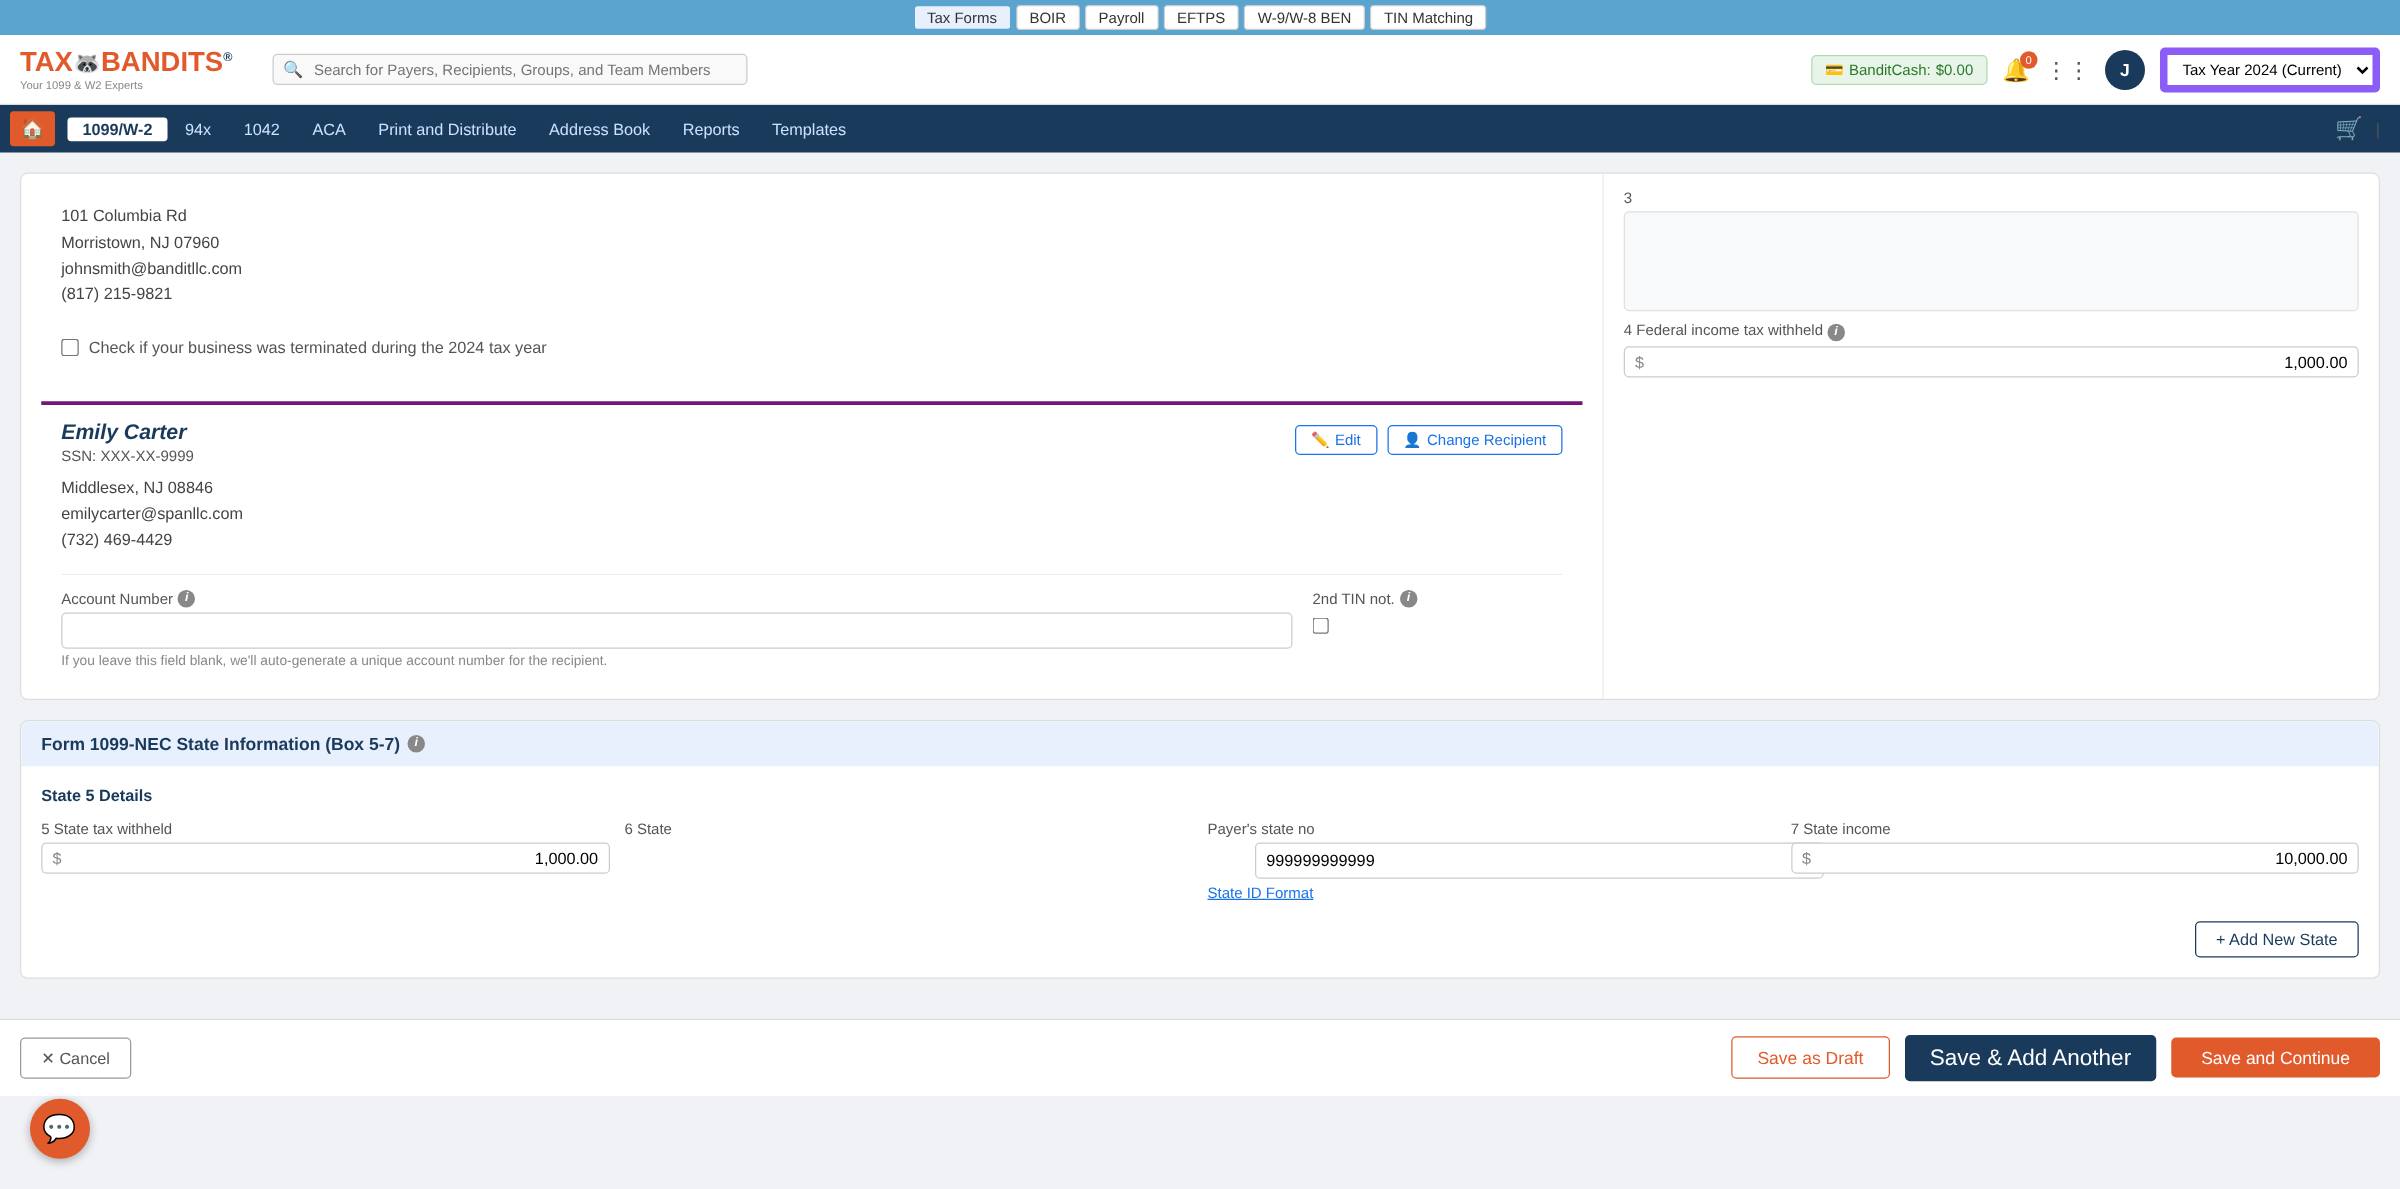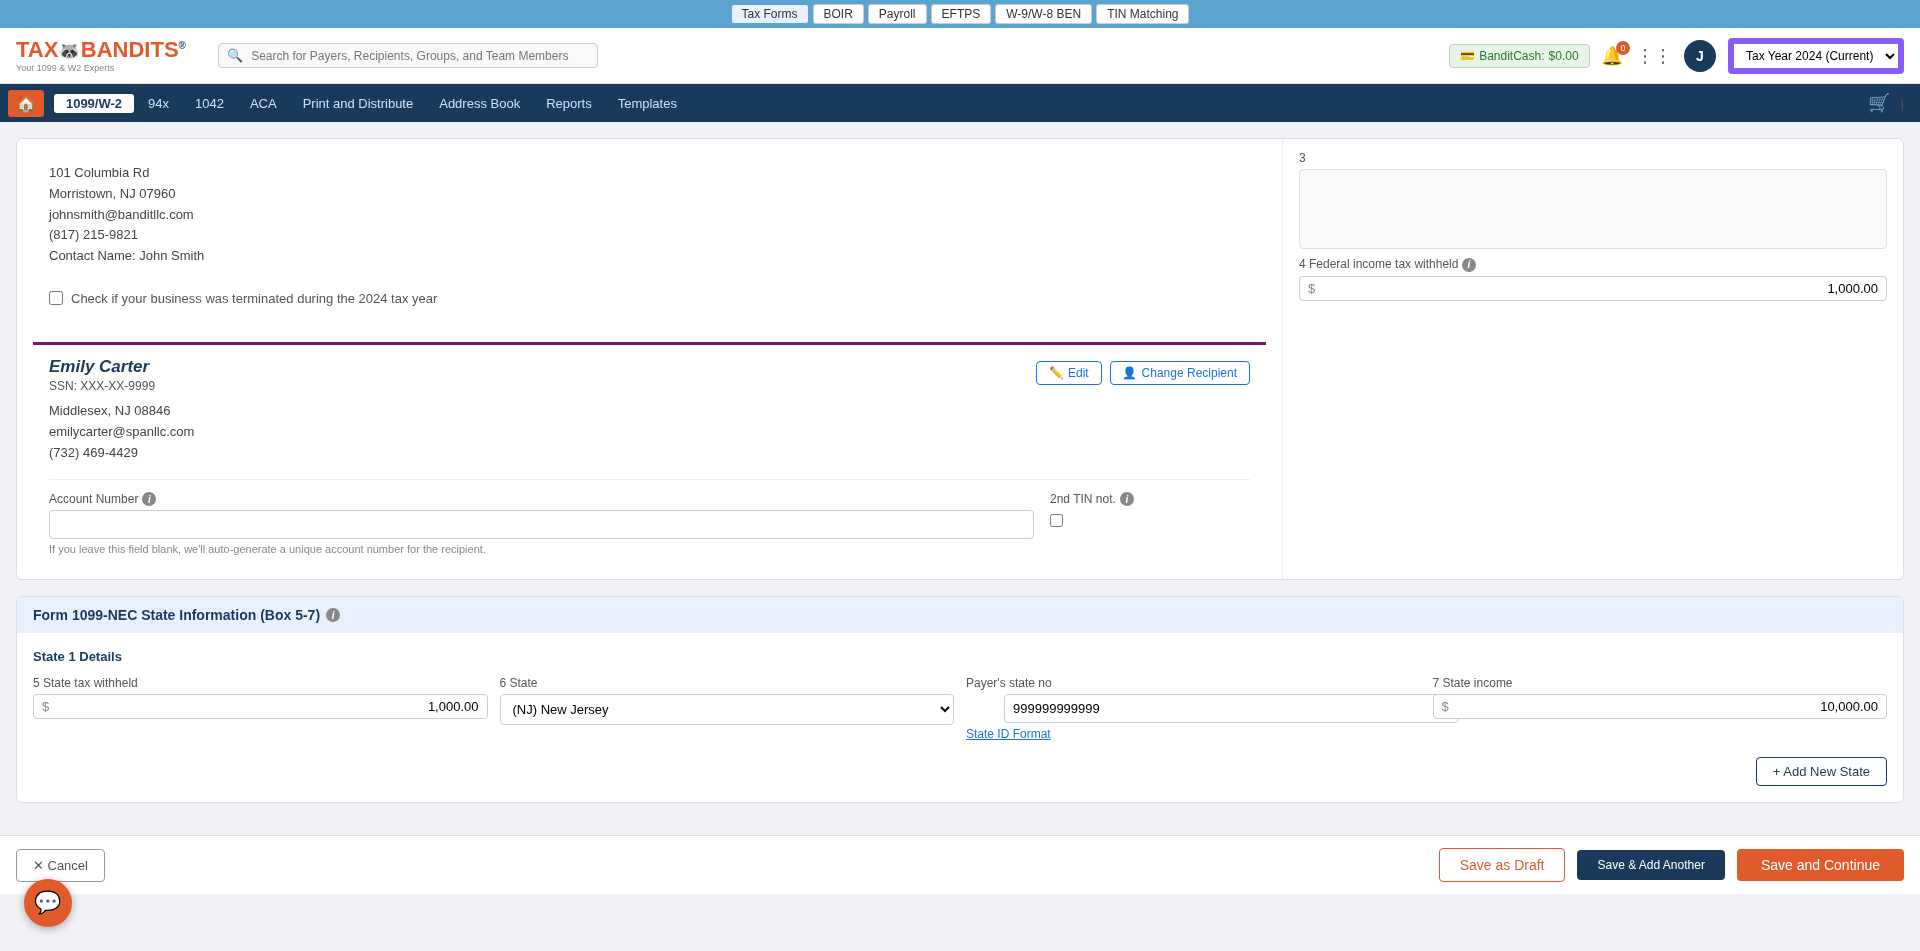--- a/index.html
+++ b/index.html
@@ -463,21 +463,21 @@
       font-size: 14px;
       cursor: pointer;
       font-weight: 500;
     }
     .btn-add-another {
       background: #1a3a5c;
       color: #fff;
       border: none;
       border-radius: 4px;
       padding: 8px 20px;
-      font-size: 12px;
+      font-size: 18px;
       cursor: pointer;
       font-weight: 500;
     }
     .btn-continue {
       background: #e05a2b;
       color: #fff;
       border: none;
       border-radius: 4px;
       padding: 8px 24px;
       font-size: 14px;
@@ -584,21 +584,20 @@
     <div class="two-col">
 
       <div class="left-col">
 
         <div class="payer-info">
           <div class="payer-address">
             <div>101 Columbia Rd</div>
             <div>Morristown, NJ 07960</div>
             <div>johnsmith@banditllc.com</div>
             <div>(817) 215-9821</div>
-            <div>Contact Name: John Smith</div>
           </div>
           <div class="checkbox-row">
             <input type="checkbox" style="">
             <label>Check if your business was terminated during the 2024 tax year</label>
           </div>
         </div>
 
         <div style="padding: 12px 16px;">
           <div class="recipient-header">
             <div>
@@ -664,37 +663,33 @@
       </div>
     </div>
   </div>
 
   <div class="state-section">
     <div class="state-header">
       <span>Form 1099-NEC  State Information  (Box 5-7)</span>
       <span class="info-icon">i</span>
     </div>
     <div class="state-body clearfix">
-      <div class="state-1-label">State 1 Details</div>
+      <div class="state-1-label">State 5 Details</div>
       <div class="state-fields">
 
         <div class="state-field">
           <div class="state-field-label">5  State tax withheld</div>
           <div class="amount-field">
             <span>$</span>
             <input type="text" style="text-align: right; border: none; outline: none; font-size: 13px; flex: 1 1 0%; background: transparent;" value="1,000.00">
           </div>
         </div>
 
         <div class="state-field">
           <div class="state-field-label">6  State</div>
-          <select class="state-select">
-            <option>(NJ) New Jersey</option>
-            <option>New York</option>
-          </select>
         </div>
 
         <div class="state-field">
           <div class="state-field-label">Payer's state no</div>
           <input class="state-input" type="text" value="999999999999" style="">
           <a class="state-id-link">State ID Format</a>
         </div>
 
         <div class="state-field">
           <div class="state-field-label">7  State income</div>

